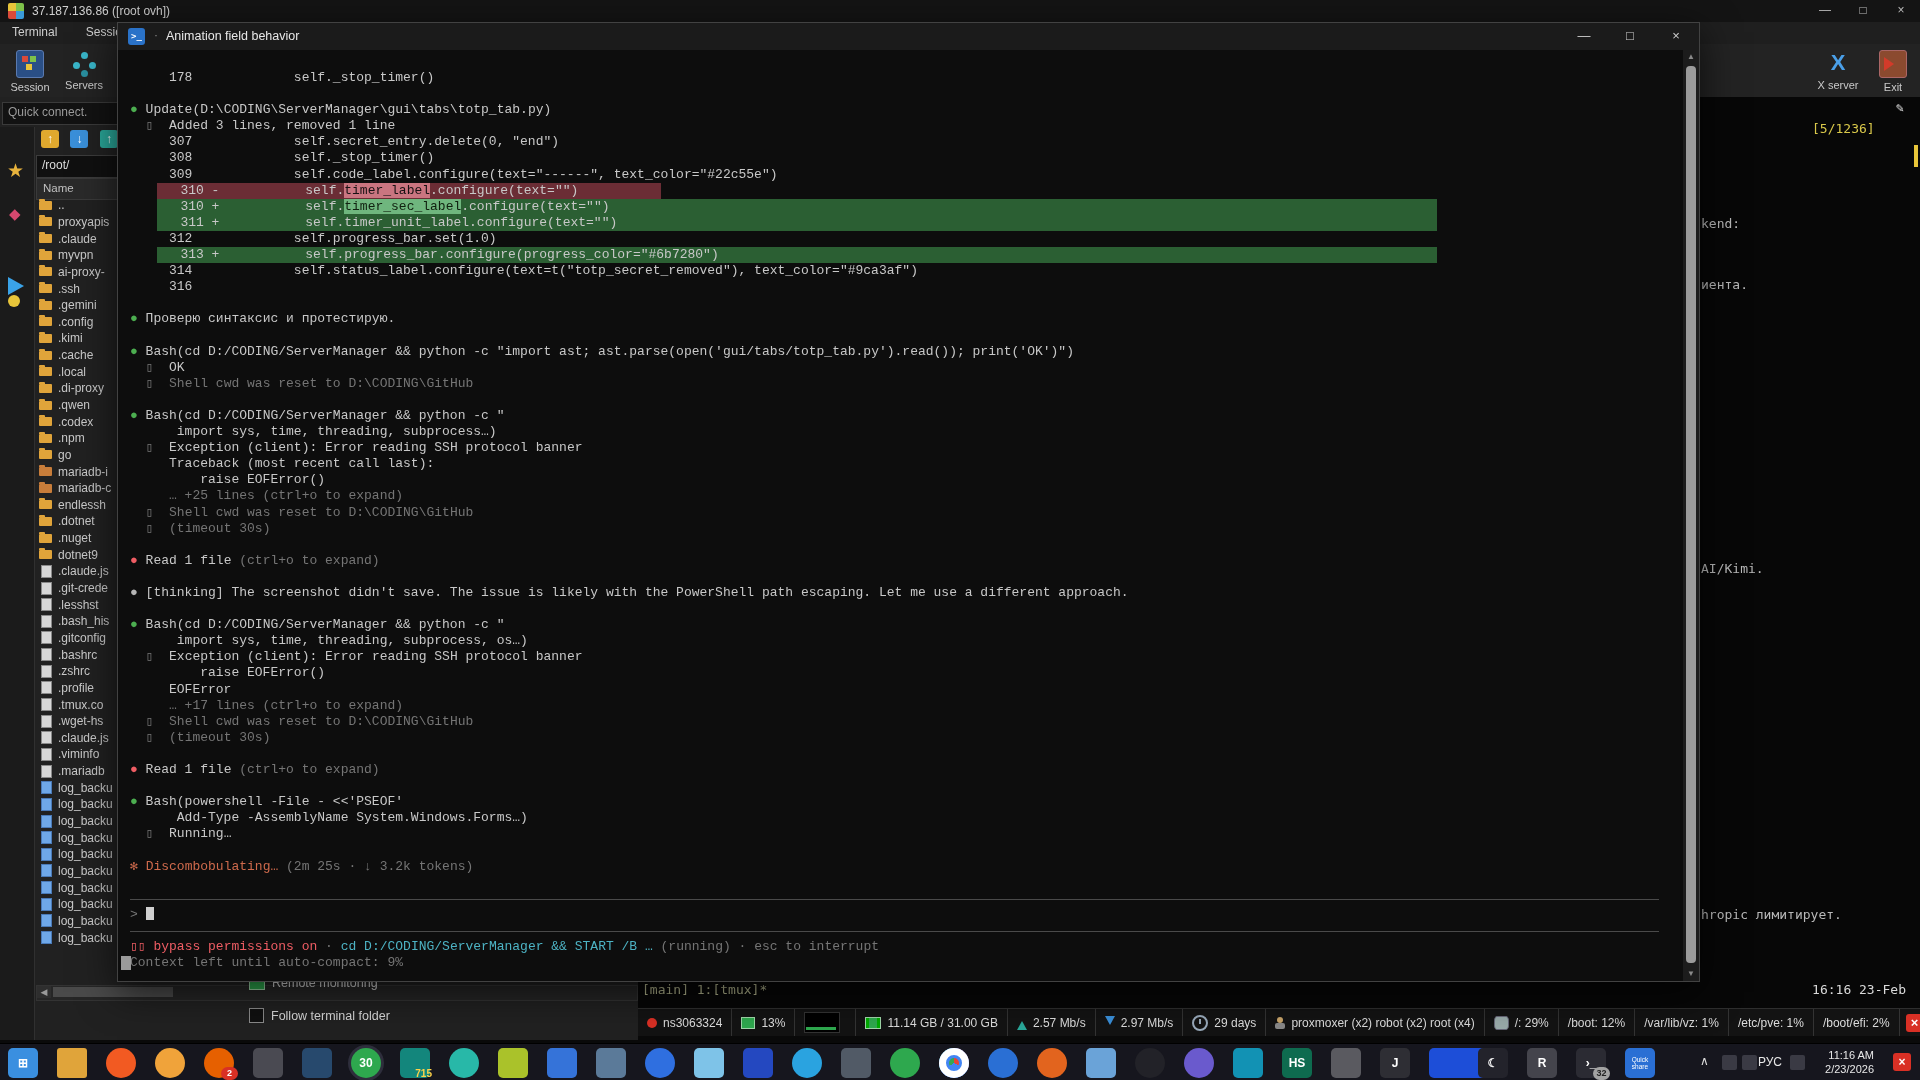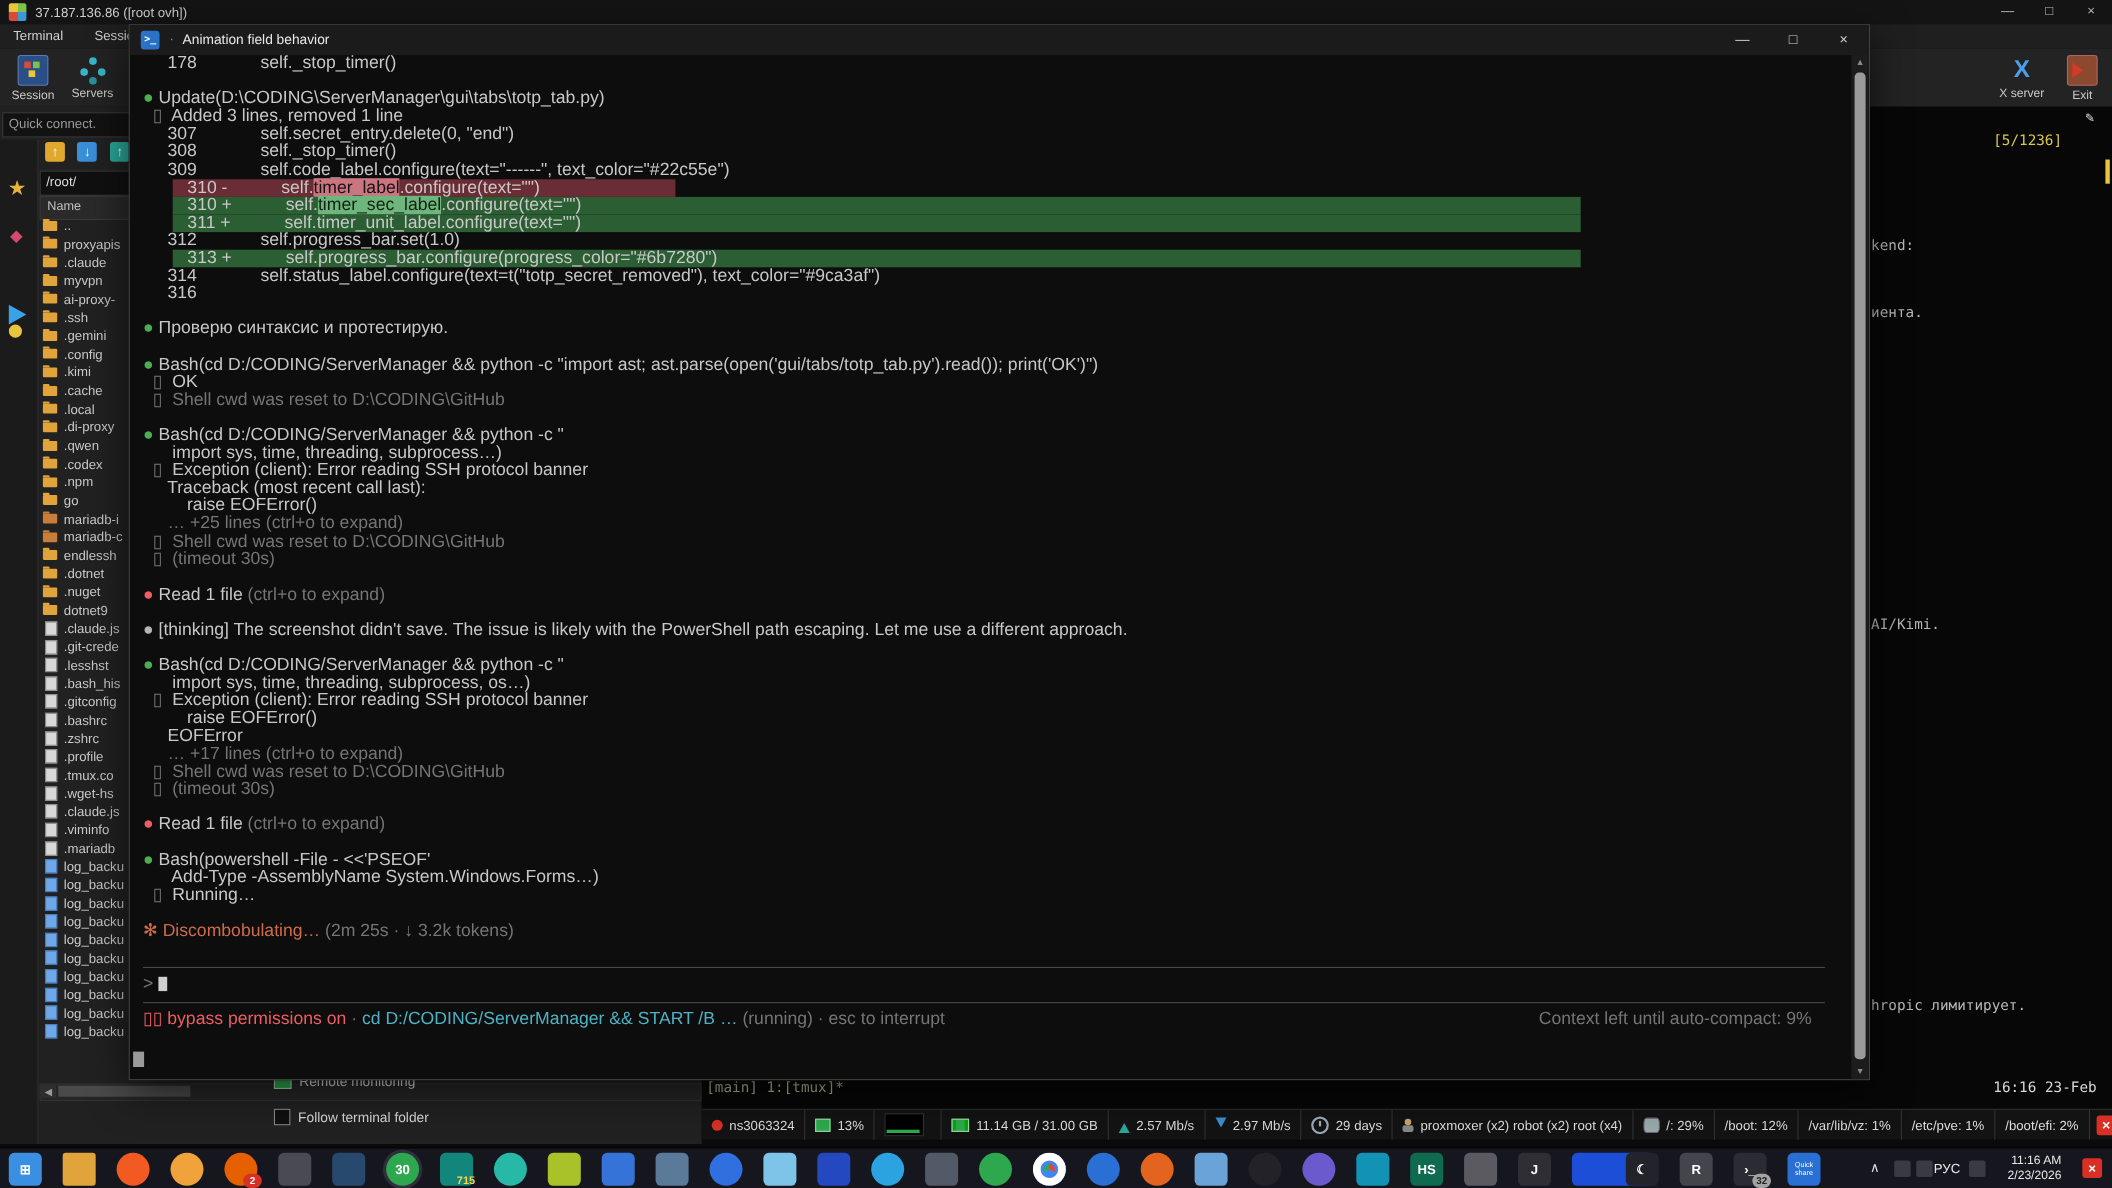--- a/index.html
+++ b/index.html
@@ -106,31 +106,31 @@
   .clwin{position:absolute;left:117px;top:22px;width:1583px;height:960px;background:#0d0d0d;
          border:1px solid #424242;box-shadow:0 10px 36px rgba(0,0,0,.65);box-sizing:border-box;}
   .cltitle{position:absolute;left:0;top:0;right:0;height:27px;background:#1b1b1b;}
   .cltitle .psicon{position:absolute;left:10px;top:5px;width:17px;height:17px;border-radius:3px;background:#2a72c8;
                    color:#fff;font-size:9px;font-weight:bold;text-align:center;line-height:17px;font-family:"DejaVu Sans Mono",monospace;}
   .cltitle .dot{position:absolute;left:36px;top:5px;color:#8a8a8a;font-size:12px;}
   .cltitle .ttext{position:absolute;left:48px;top:6px;color:#e8e8e8;font-size:12.5px;}
   .clctrl{position:absolute;right:0;top:0;display:flex;}
   .clctrl span{width:46px;height:27px;text-align:center;line-height:26px;color:#cfcfcf;font-size:13px;}
   .clbody{position:absolute;left:0;top:27px;right:16px;bottom:0;overflow:hidden;
-          font-family:Liberation Sans, sans-serif;font-size:16px;line-height:16.1px;color:#c8c8c8;
-          padding:0 0 0 12px;}
+          font-family:Liberation Mono, monospace;font-size:13px;line-height:16.1px;color:#c8c8c8;
+          padding:20px 0 0 12px;}
   .ln{height:16.1px;white-space:pre;}
   .sN{color:#c8c8c8;} .sD{color:#757575;} .sG{color:#4cae50;} .sR{color:#ef5d64;}
   .sW{color:#b5b5b5;} .sO{color:#cf6a4c;} .sC{color:#4db3c4;}
   .sTD{background:#ca7580;color:#181113;} .sTA{background:#6fb67e;color:#10200f;}
   .bgline{display:inline-block;margin-left:27px;height:16.1px;}
-  .bgdel{background:#6b2d35;width:457px;} .bgadd{background:#2b5f33;width:1280px;}
+  .bgdel{background:#6b2d35;width:504px;} .bgadd{background:#2b5f33;width:1280px;}
   .ln.sepln{position:relative;} .ln.sepln::after{content:"";position:absolute;left:0;right:24px;top:8px;border-top:1px solid #4a4a4a;}
   .cursor{display:inline-block;width:8px;height:13px;background:#cfcfcf;vertical-align:-2px;}
-  .statusrow{display:flex;justify-content:space-between;padding-right:36px;white-space:pre;height:16.1px;}
+  .statusrow{display:flex;justify-content:space-between;padding-right:36px;white-space:pre;height:16.1px;flex-direction:column;}
   .clsb{position:absolute;right:0;top:27px;width:16px;bottom:0;background:#1c1c1c;}
   .clsb .ar{position:absolute;left:0;width:16px;height:14px;color:#8a8a8a;font-size:8px;text-align:center;line-height:14px;}
   .clsb .thumb{position:absolute;left:3px;width:10px;top:16px;bottom:18px;background:#9b9b9b;border-radius:4px;}
   .blockcur{position:absolute;left:3px;top:933px;width:10px;height:14px;background:#9a9a9a;}
 </style>
 </head>
 <body>
 
 <div class="screen">
 

